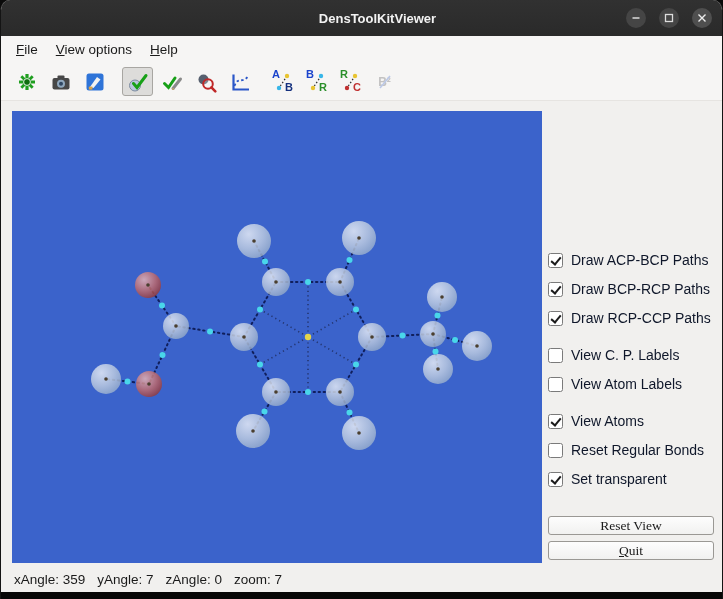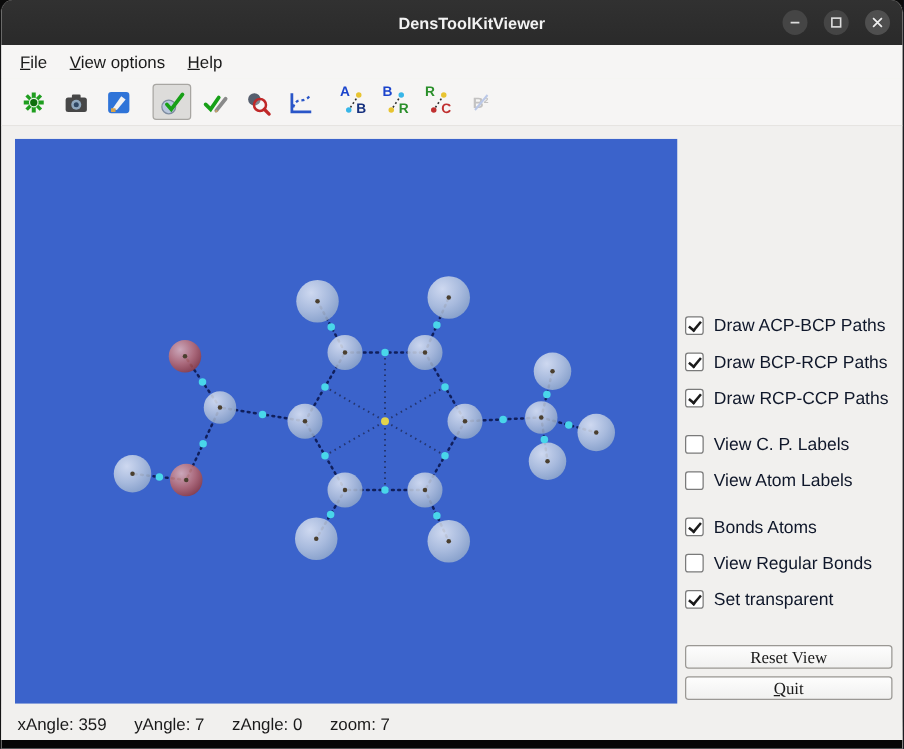--- a/index.html
+++ b/index.html
@@ -55,21 +55,21 @@
 
   .pbtn { height:19px; margin-top:6px; background:linear-gradient(#fdfdfd,#f1f1f0); border:1px solid #9a9894;
           border-radius:3px; font-size:13.5px; color:#1a1a1a; cursor:pointer; width:100%;
           font-family:Liberation Serif, serif; }
   .pbtn.first { margin-top:19px; }
   .blabel { display:block; }
   .quit .blabel::first-letter { text-decoration:underline; }
 
   
   .statusbar { height:25px; flex:0 0 25px; background:#f1f0ee; display:flex; align-items:center;
-               padding-left:13px; gap:22px; }
+               padding-left:13px; gap:12px; }
   .status-item { font-size:13.5px; color:#1a1a1a; }
   .bottom-strip { height:7px; flex:0 0 7px; background:#060606; }
 </style>
 </head>
 <body>
 
 <div class="window">
 
   <div class="titlebar">
     <div class="title">DensToolKitViewer</div>
@@ -315,25 +315,25 @@
         <span class="box"></span>
         <span class="cbl">View C. P. Labels</span>
       </label>
       <label class="cbrow" data-checked="false">
         <span class="box"></span>
         <span class="cbl">View Atom Labels</span>
       </label>
 
       <label class="cbrow gap" data-checked="true">
         <span class="box"></span>
-        <span class="cbl">Bonds Atoms</span>
+        <span class="cbl">View Atoms</span>
       </label>
       <label class="cbrow" data-checked="false">
         <span class="box"></span>
-        <span class="cbl">View Regular Bonds</span>
+        <span class="cbl">Reset Regular Bonds</span>
       </label>
       <label class="cbrow" data-checked="true">
         <span class="box"></span>
         <span class="cbl">Set transparent</span>
       </label>
 
       <button class="pbtn first">
         <span class="blabel">Reset View</span>
       </button>
       <button class="pbtn quit">

